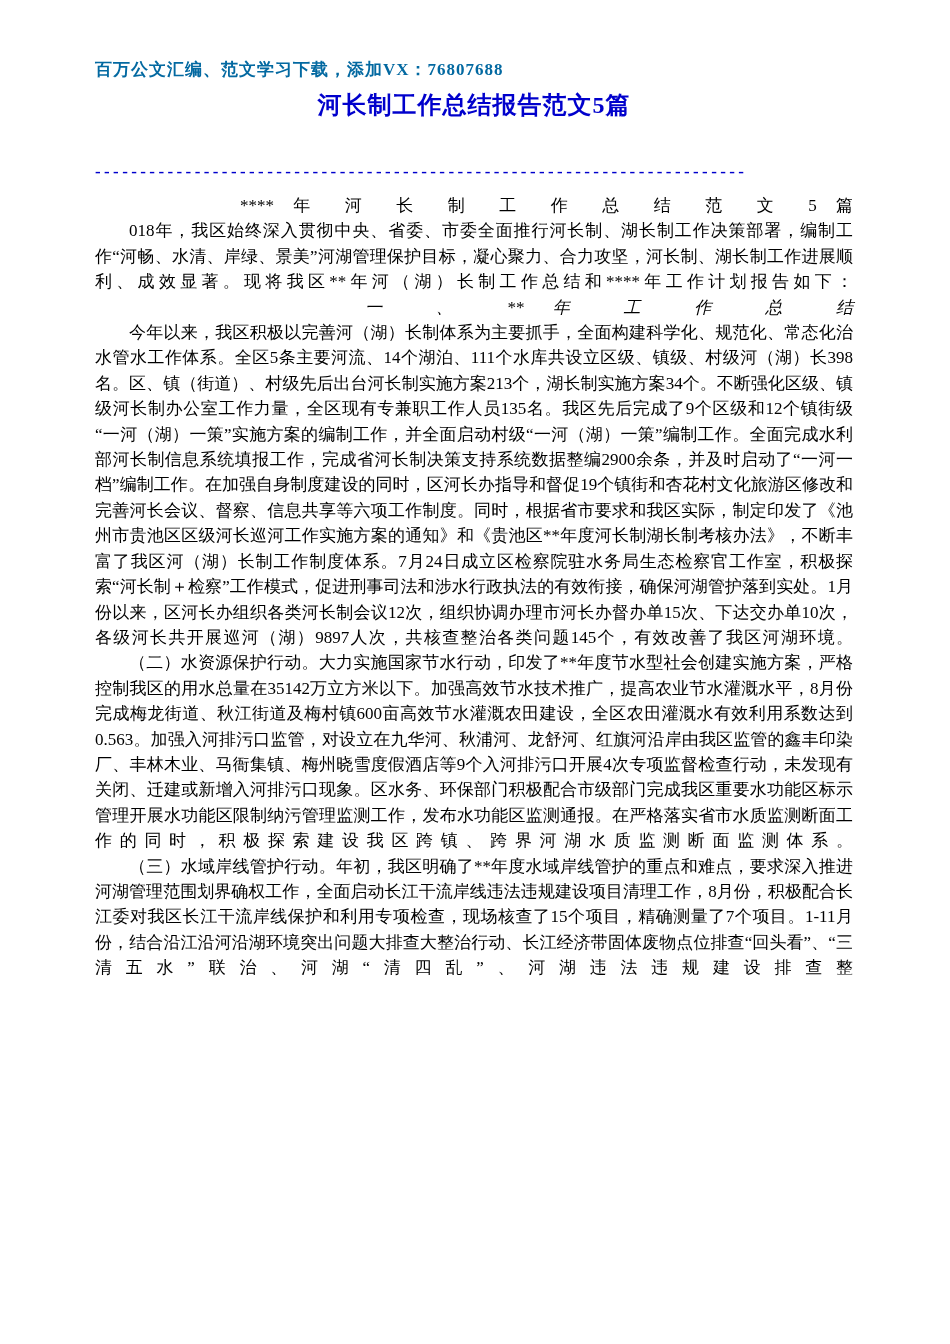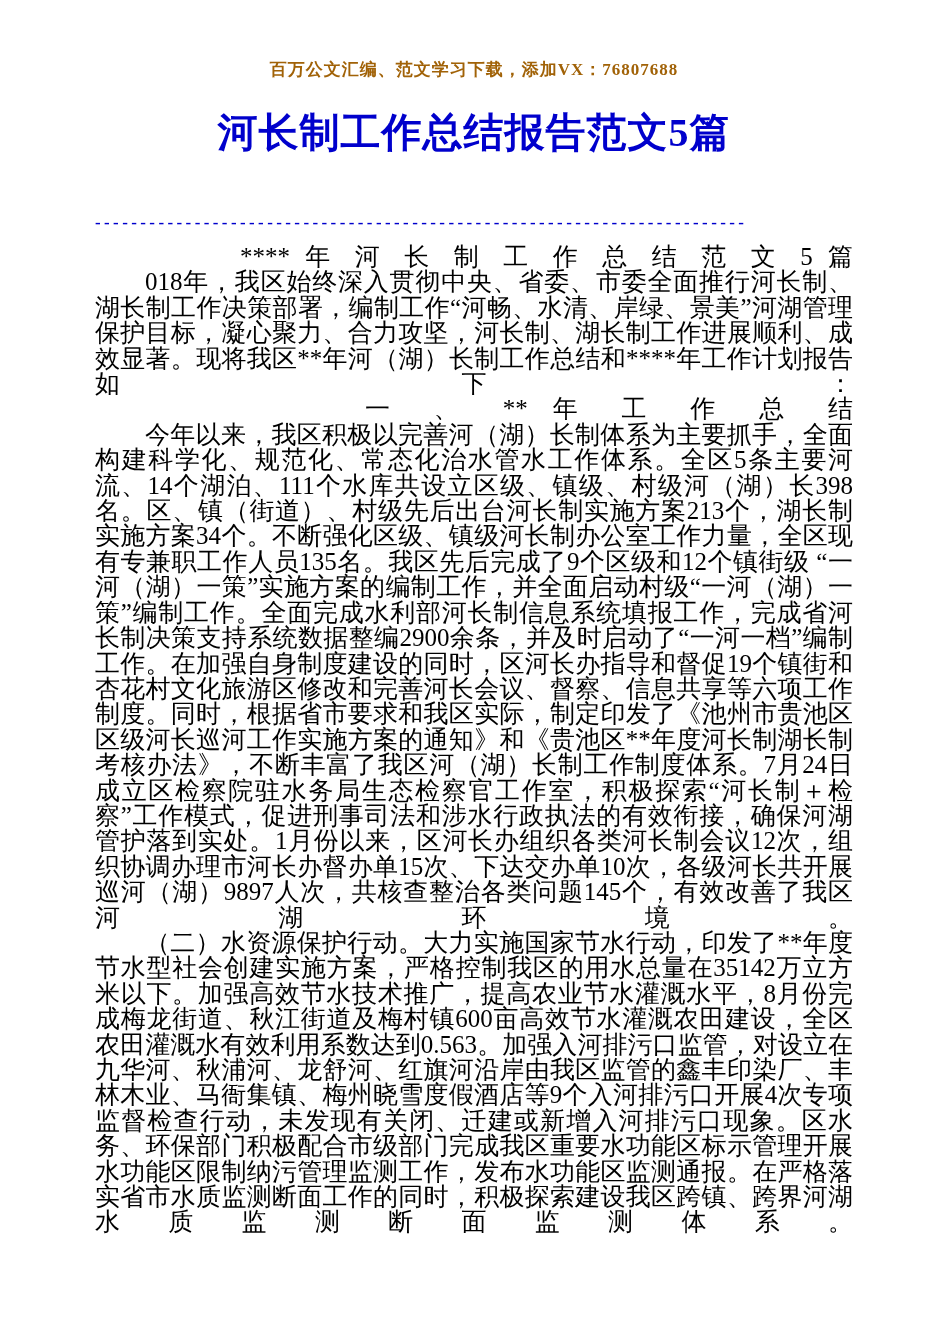--- a/index.html
+++ b/index.html
@@ -15,62 +15,62 @@
     font-family: "Liberation Serif", "DejaVu Serif", serif;
     color: #000000;
   }
   .page {
     width: 950px;
     height: 1344px;
     padding: 58px 97px 0 95px;
     background: #ffffff;
   }
   .notice {
-    text-align: center;
-    color: #a16207;
+    text-align: left;
+    color: #0369a1;
     font-size: 17px;
     font-weight: bold;
     letter-spacing: 1px;
-    margin: 0 0 24px 0;
+    margin: 0 0 8px 0;
   }
   .doc-title {
     text-align: center;
     color: #0000cc;
-    font-size: 40px;
+    font-size: 24px;
     font-weight: bold;
     letter-spacing: 1px;
-    margin: 0 0 52px 0;
+    margin: 0 0 40px 0;
   }
   .separator {
     color: #0000cc;
     font-weight: bold;
     font-size: 17px;
     letter-spacing: 3.4px;
     white-space: nowrap;
     overflow: hidden;
     height: 22px;
     line-height: 22px;
     margin: 0 0 10px 0;
   }
   .body-text {
-    font-size: 25px;
+    font-size: 17px;
     line-height: 25.4px;
     color: #000000;
   }
   .block {
     margin: 0;
     text-align: justify;
     text-align-last: justify;
   }
   .para {
     text-indent: 2em;
   }
   .ind-145 { padding-left: 145px; }
   .ind-450 { padding-left: 450px; }
-  .ind-270 { padding-left: 270px; }
+  .ind-270 { padding-left: 270px; font-style: italic; }
   .ind-178 { padding-left: 178px; }
 </style>
 </head>
 <body>
 
 <div class="page">
 
   <div class="notice">百万公文汇编、范文学习下载，添加VX：76807688</div>
 
   <div class="doc-title">河长制工作总结报告范文5篇</div>
@@ -84,16 +84,17 @@
 
     <p class="block para">018年，我区始终深入贯彻中央、省委、市委全面推行河长制、湖长制工作决策部署，编制工作“河畅、水清、岸绿、景美”河湖管理保护目标，凝心聚力、合力攻坚，河长制、湖长制工作进展顺利、成效显著。现将我区**年河（湖）长制工作总结和****年工作计划报告如下：</p>
 
     <p class="block ind-270">一 、 ** 年 工 作 总 结</p>
 
 
     <p class="block para">今年以来，我区积极以完善河（湖）长制体系为主要抓手，全面构建科学化、规范化、常态化治水管水工作体系。全区5条主要河流、14个湖泊、111个水库共设立区级、镇级、村级河（湖）长398名。区、镇（街道）、村级先后出台河长制实施方案213个，湖长制实施方案34个。不断强化区级、镇级河长制办公室工作力量，全区现有专兼职工作人员135名。我区先后完成了9个区级和12个镇街级 “一河（湖）一策”实施方案的编制工作，并全面启动村级“一河（湖）一策”编制工作。全面完成水利部河长制信息系统填报工作，完成省河长制决策支持系统数据整编2900余条，并及时启动了“一河一档”编制工作。在加强自身制度建设的同时，区河长办指导和督促19个镇街和杏花村文化旅游区修改和完善河长会议、督察、信息共享等六项工作制度。同时，根据省市要求和我区实际，制定印发了《池州市贵池区区级河长巡河工作实施方案的通知》和《贵池区**年度河长制湖长制考核办法》，不断丰富了我区河（湖）长制工作制度体系。7月24日成立区检察院驻水务局生态检察官工作室，积极探索“河长制＋检察”工作模式，促进刑事司法和涉水行政执法的有效衔接，确保河湖管护落到实处。1月份以来，区河长办组织各类河长制会议12次，组织协调办理市河长办督办单15次、下达交办单10次，各级河长共开展巡河（湖）9897人次，共核查整治各类问题145个，有效改善了我区河湖环境。</p>
 
     <p class="block para">（二）水资源保护行动。大力实施国家节水行动，印发了**年度节水型社会创建实施方案，严格控制我区的用水总量在35142万立方米以下。加强高效节水技术推广，提高农业节水灌溉水平，8月份完成梅龙街道、秋江街道及梅村镇600亩高效节水灌溉农田建设，全区农田灌溉水有效利用系数达到0.563。加强入河排污口监管，对设立在九华河、秋浦河、龙舒河、红旗河沿岸由我区监管的鑫丰印染厂、丰林木业、马衙集镇、梅州晓雪度假酒店等9个入河排污口开展4次专项监督检查行动，未发现有关闭、迁建或新增入河排污口现象。区水务、环保部门积极配合市级部门完成我区重要水功能区标示管理开展水功能区限制纳污管理监测工作，发布水功能区监测通报。在严格落实省市水质监测断面工作的同时，积极探索建设我区跨镇、跨界河湖水质监测断面监测体系。</p>
 
+    <p class="block para">（三）水域岸线管护行动。年初，我区明确了**年度水域岸线管护的重点和难点，要求深入推进河湖管理范围划界确权工作，全面启动长江干流岸线违法违规建设项目清理工作，8月份，积极配合长江委对我区长江干流岸线保护和利用专项检查，现场核查了15个项目，精确测量了7个项目。1-11月份，结合沿江沿河沿湖环境突出问题大排查大整治行动、长江经济带固体废物点位排查“回头看”、“三清五水”联治、河湖“清四乱”、河湖违法违规建设排查整</p>
 
   </div>
 
 </div>
 
 </body></html>

